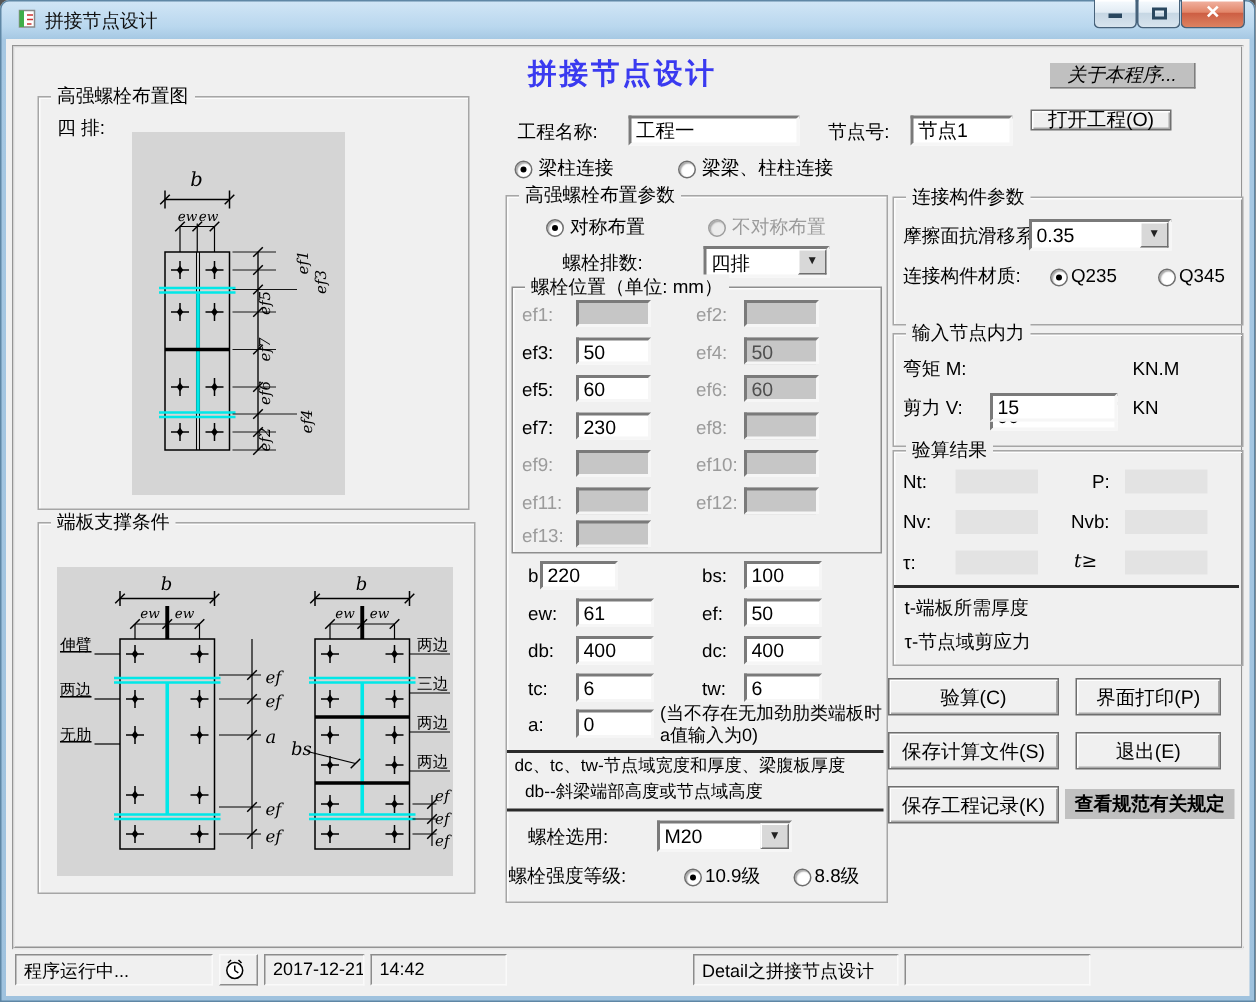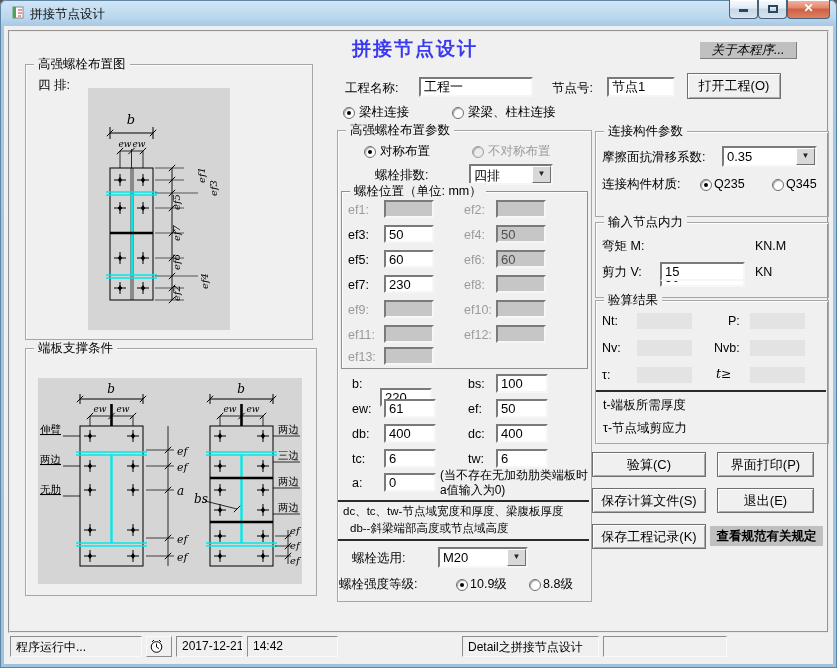--- a/index.html
+++ b/index.html
@@ -65,21 +65,21 @@
   <div class="client"></div>
   <div class="frame"></div>
 
   <div class="mainTitle" style="left:352px;top:36px">拼接节点设计</div>
   <div class="graybox" style="left:700px;top:42px;width:97px;height:17px;font-style:italic;border-right:1px solid #7e7e7e;border-bottom:1px solid #7e7e7e">关于本程序...</div>
 
   <div class="lb" style="left:345px;top:81px">工程名称:</div>
   <input class="ti" style="left: 419px; top: 77px; width: 114px; height: 20px;" value="工程一">
   <div class="lb" style="left:552px;top:81px">节点号:</div>
   <input class="ti" style="left: 607px; top: 77px; width: 68px; height: 20px;" value="节点1">
-  <div class="btn" style="left:687px;top:73px;width:94px;height:26px">打开工程(O)</div>
+  <div class="btn" style="left:687px;top:73px;width:94px;height:14px">打开工程(O)</div>
 
   <div class="rad on" style="left:343px;top:107px"></div>
   <div class="lb" style="left:359px;top:105px">梁柱连接</div>
   <div class="rad" style="left:452px;top:107px"></div>
   <div class="lb" style="left:468px;top:105px">梁梁、柱柱连接</div>
 
   <div class="grp" style="left:25px;top:64px;width:286px;height:274px">
     <span class="gtitle">高强螺栓布置图</span>
   </div>
   <div class="lb" style="left:38px;top:78px">四 排:</div>
@@ -269,21 +269,21 @@
   <div class="lb dim" style="left:464px;top:303px">ef10:</div>
   <input class="ti dis" style="left: 496px; top: 300px; width: 50px; height: 18px;" value="">
   <div class="lb dim" style="left:348px;top:328px">ef11:</div>
   <input class="ti dis" style="left: 384px; top: 325px; width: 50px; height: 18px;" value="">
   <div class="lb dim" style="left:464px;top:328px">ef12:</div>
   <input class="ti dis" style="left: 496px; top: 325px; width: 50px; height: 18px;" value="">
   <div class="lb dim" style="left:348px;top:350px">ef13:</div>
   <input class="ti dis" style="left: 384px; top: 347px; width: 50px; height: 18px;" value="">
 
   <div class="lb" style="left:352px;top:377px">b:</div>
-  <input class="ti" style="left: 380px; top: 374px; width: 52px; height: 19px; margin-top: 14px;" value="220">
+  <input class="ti" style="left: 360px; top: 374px; width: 52px; height: 19px;" value="220">
   <div class="lb" style="left:468px;top:377px">bs:</div>
   <input class="ti" style="left: 496px; top: 374px; width: 52px; height: 19px;" value="100">
   <div class="lb" style="left:352px;top:402px">ew:</div>
   <input class="ti" style="left: 384px; top: 399px; width: 52px; height: 19px;" value="61">
   <div class="lb" style="left:468px;top:402px">ef:</div>
   <input class="ti" style="left: 496px; top: 399px; width: 52px; height: 19px;" value="50">
   <div class="lb" style="left:352px;top:427px">db:</div>
   <input class="ti" style="left: 384px; top: 424px; width: 52px; height: 19px;" value="400">
   <div class="lb" style="left:468px;top:427px">dc:</div>
   <input class="ti" style="left: 496px; top: 424px; width: 52px; height: 19px;" value="400">
@@ -308,21 +308,21 @@
   <div class="lb" style="left:339px;top:577px">螺栓强度等级:</div>
   <div class="rad on" style="left:456px;top:579px"></div>
   <div class="lb" style="left:470px;top:577px">10.9级</div>
   <div class="rad" style="left:529px;top:579px"></div>
   <div class="lb" style="left:543px;top:577px">8.8级</div>
 
   <div class="grp" style="left:595px;top:131px;width:232px;height:84px">
     <span class="gtitle">连接构件参数</span>
   </div>
   <div class="lb" style="left:602px;top:150px">摩擦面抗滑移系数:</div>
-  <div class="combo" style="left:722px;top:146px;width:95px;height:21px">
+  <div class="combo" style="left:686px;top:146px;width:95px;height:21px">
     <span>0.35</span>
     <span class="cbtn">▼</span>
   </div>
   <div class="lb" style="left:602px;top:177px">连接构件材质:</div>
   <div class="rad on" style="left:700px;top:179px"></div>
   <div class="lb" style="left:714px;top:177px">Q235</div>
   <div class="rad" style="left:772px;top:179px"></div>
   <div class="lb" style="left:786px;top:177px">Q345</div>
 
   <div class="grp" style="left:595px;top:222px;width:232px;height:74px">

